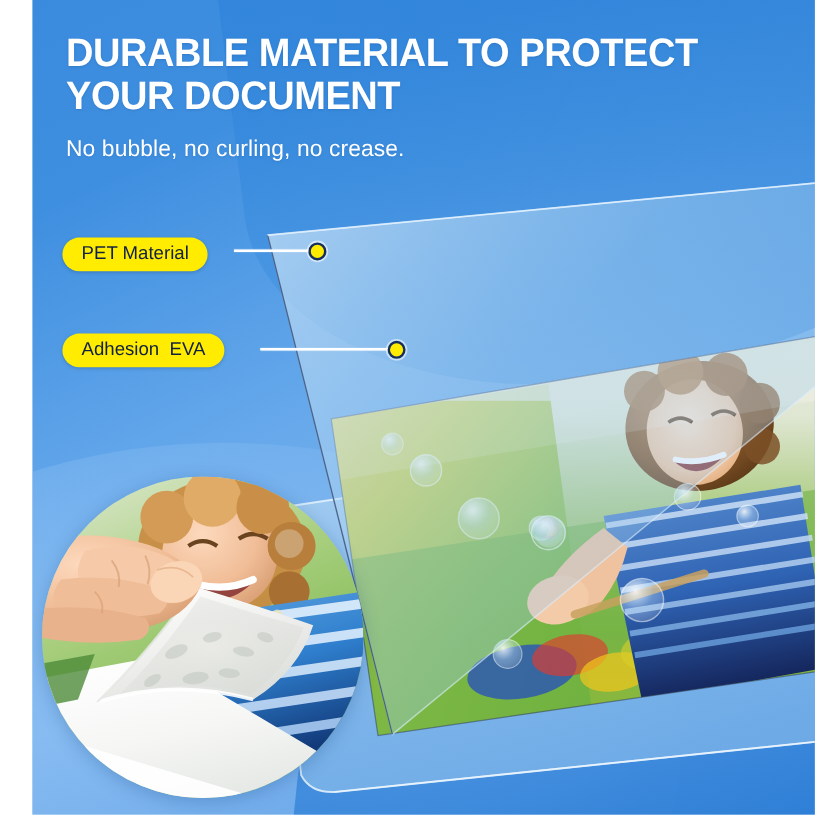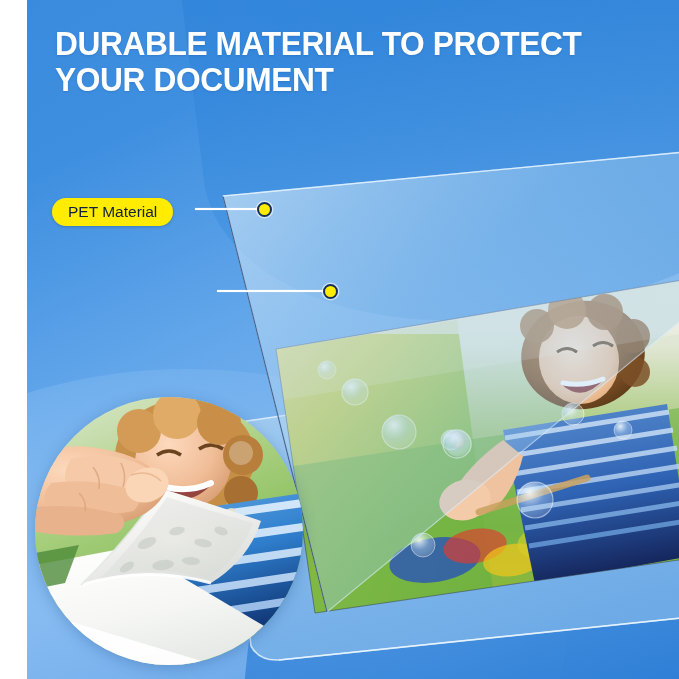--- a/index.html
+++ b/index.html
@@ -281,27 +281,29 @@
       <path d="M196,196 L679,150" stroke="#eaf5ff" stroke-width="1.4" stroke-opacity="0.75" fill="none"></path>
 
       <path d="M252,660 L664,617" stroke="#f0f8ff" stroke-width="1.4" stroke-opacity="0.7" fill="none"></path>
     </svg>
   </div>
 
   <div id="headline-block">
     <div class="headline-line">DURABLE MATERIAL TO PROTECT</div>
     <div class="headline-line">YOUR DOCUMENT</div>
   </div>
+  <div id="subtitle">No bubble, no curling, no crease.</div>
 
   <div class="leader-line" id="leader-pet"></div>
   <div class="leader-dot" id="dot-pet"></div>
   <div class="callout-pill" id="callout-pet">PET Material</div>
 
   <div class="leader-line" id="leader-eva"></div>
   <div class="leader-dot" id="dot-eva"></div>
+  <div class="callout-pill" id="callout-eva">Adhesion  EVA</div>
 
   <div id="detail-inset">
     <svg width="268" height="268" viewBox="0 0 268 268" xmlns="http://www.w3.org/2000/svg">
       <defs>
         <radialGradient id="insetSkin" cx="0.35" cy="0.3" r="0.8">
           <stop offset="0%" stop-color="#fdd9bd"></stop>
           <stop offset="60%" stop-color="#f0bd97"></stop>
           <stop offset="100%" stop-color="#d79c71"></stop>
         </radialGradient>
         <linearGradient id="insetPhotoBg" x1="0" y1="0" x2="0.4" y2="1">

